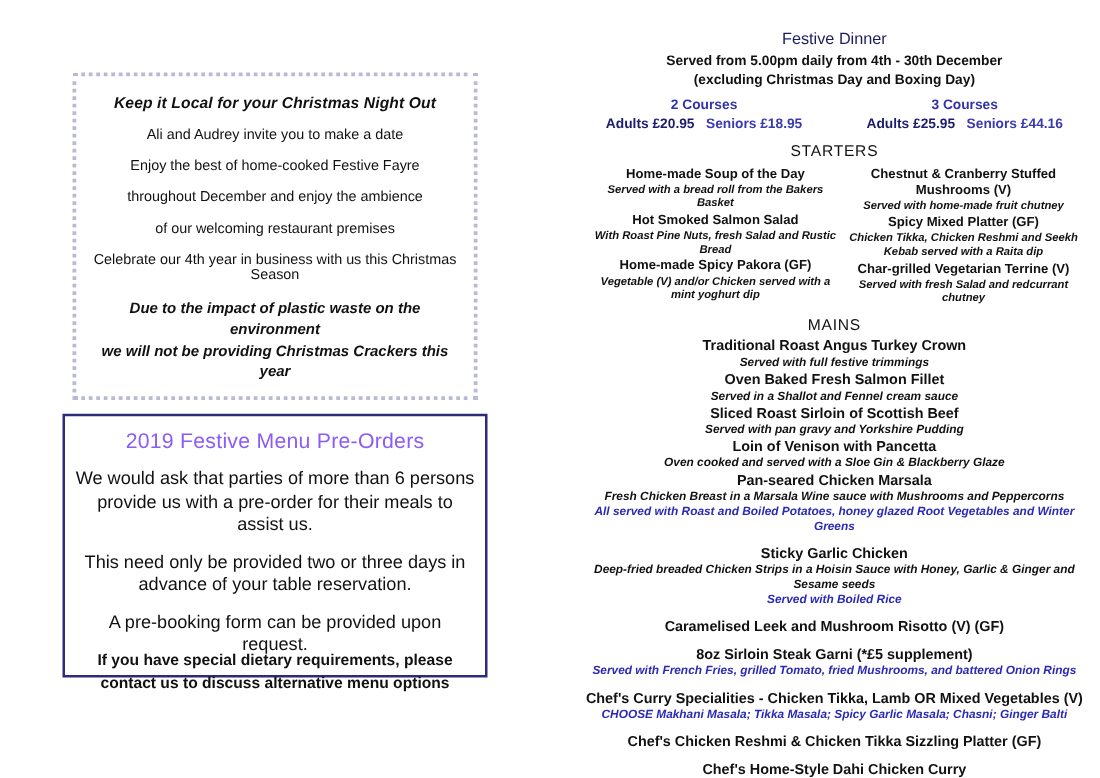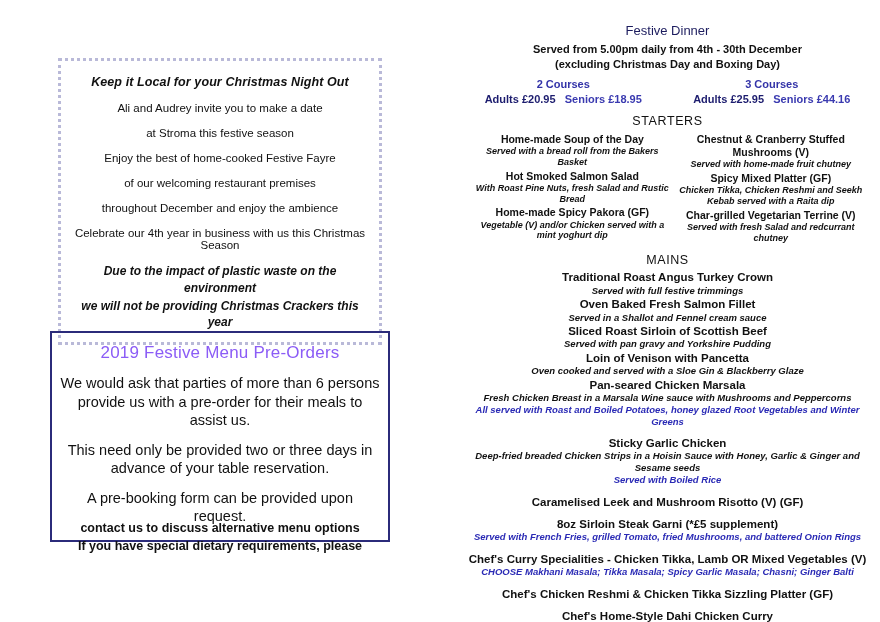--- a/index.html
+++ b/index.html
@@ -195,39 +195,38 @@
 </head>
 <body>
 
 <div class="page">
 
   <div class="left-col">
 
     <div class="promo-box">
       <div class="promo-headline">Keep it Local for your Christmas Night Out</div>
       <div class="promo-line">Ali and Audrey invite you to make a date</div>
-      <div class="promo-line">at Stroma this festive season</div>
       <div class="promo-line">Enjoy the best of home-cooked Festive Fayre</div>
+      <div class="promo-line">throughout December and enjoy the ambience</div>
       <div class="promo-line">of our welcoming restaurant premises</div>
-      <div class="promo-line">throughout December and enjoy the ambience</div>
       <div class="promo-line celebrate">Celebrate our 4th year in business with us this Christmas Season</div>
       <div class="promo-note">Due to the impact of plastic waste on the environment</div>
       <div class="promo-note">we will not be providing Christmas Crackers this year</div>
     </div>
 
     <div class="preorder-box">
       <div class="preorder-title">2019 Festive Menu Pre-Orders</div>
       <p class="preorder-para">We would ask that parties of more than 6 persons provide us with a pre-order for their meals to assist us.</p>
       <p class="preorder-para">This need only be provided two or three days in advance of your table reservation.</p>
       <p class="preorder-para">A pre-booking form can be provided upon request.</p>
     </div>
 
     <div class="dietary">
+      <div>If you have special dietary requirements, please</div>
       <div>contact us to discuss alternative menu options</div>
-      <div>If you have special dietary requirements, please</div>
     </div>
 
   </div>
 
   <div class="right-col">
 
     <div class="menu-title">Festive Dinner</div>
     <div class="menu-sub">Served from 5.00pm daily from 4th - 30th December</div>
     <div class="menu-sub">(excluding Christmas Day and Boxing Day)</div>
 

